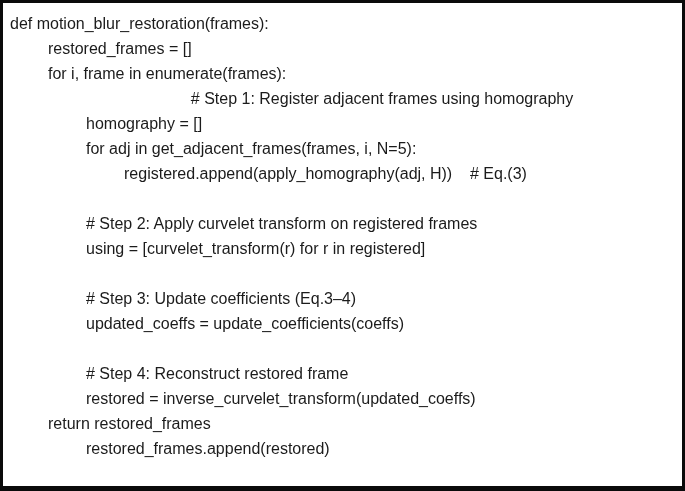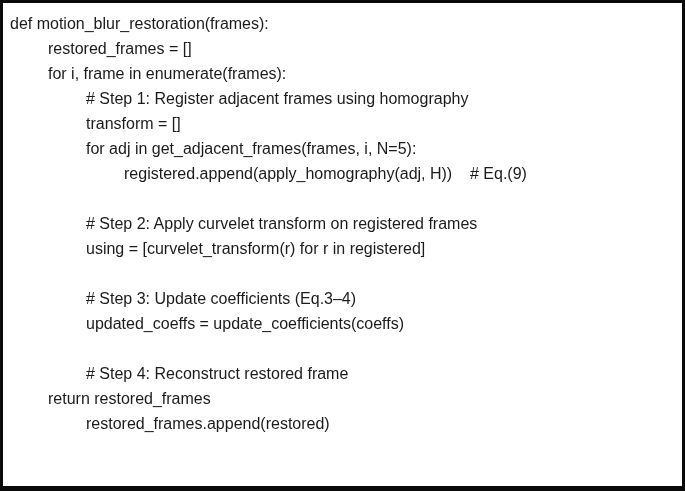--- a/index.html
+++ b/index.html
@@ -37,29 +37,30 @@
 </style>
 </head>
 <body>
 
 <div class="page">
   <div class="code-box">
     <div class="code-block" style="color: rgb(27, 27, 27);">
         <div class="code-line" style="padding-left: 0px;">def motion_blur_restoration(frames):</div>
         <div class="code-line" style="padding-left: 38px;">restored_frames = []</div>
         <div class="code-line" style="padding-left: 38px;">for i, frame in enumerate(frames):</div>
-        <div class="code-line" style="padding-left: 76px;"># Step 1: Register adjacent frames using homography</div>
-        <div class="code-line" style="padding-left: 76px;">transform = []</div>
+        <div class="code-line" style="padding-left: 76px; text-align: center;"># Step 1: Register adjacent frames using homography</div>
+        <div class="code-line" style="padding-left: 76px;">homography = []</div>
         <div class="code-line" style="padding-left: 76px;">for adj in get_adjacent_frames(frames, i, N=5):</div>
-        <div class="code-line" style="padding-left: 114px;">registered.append(apply_homography(adj, H))    # Eq.(9)</div>
+        <div class="code-line" style="padding-left: 114px;">registered.append(apply_homography(adj, H))    # Eq.(3)</div>
         <div class="code-line" style="padding-left: 0px;"></div>
         <div class="code-line" style="padding-left: 76px;"># Step 2: Apply curvelet transform on registered frames</div>
         <div class="code-line" style="padding-left: 76px;">using = [curvelet_transform(r) for r in registered]</div>
         <div class="code-line" style="padding-left: 0px;"></div>
         <div class="code-line" style="padding-left: 76px;"># Step 3: Update coefficients (Eq.3–4)</div>
         <div class="code-line" style="padding-left: 76px;">updated_coeffs = update_coefficients(coeffs)</div>
         <div class="code-line" style="padding-left: 0px;"></div>
         <div class="code-line" style="padding-left: 76px;"># Step 4: Reconstruct restored frame</div>
+        <div class="code-line" style="padding-left: 76px;">restored = inverse_curvelet_transform(updated_coeffs)</div>
         <div class="code-line" style="padding-left: 38px;">return restored_frames</div>
         <div class="code-line" style="padding-left: 76px;">restored_frames.append(restored)</div>
       </div>
   </div>
 </div>
 
 </body></html>

